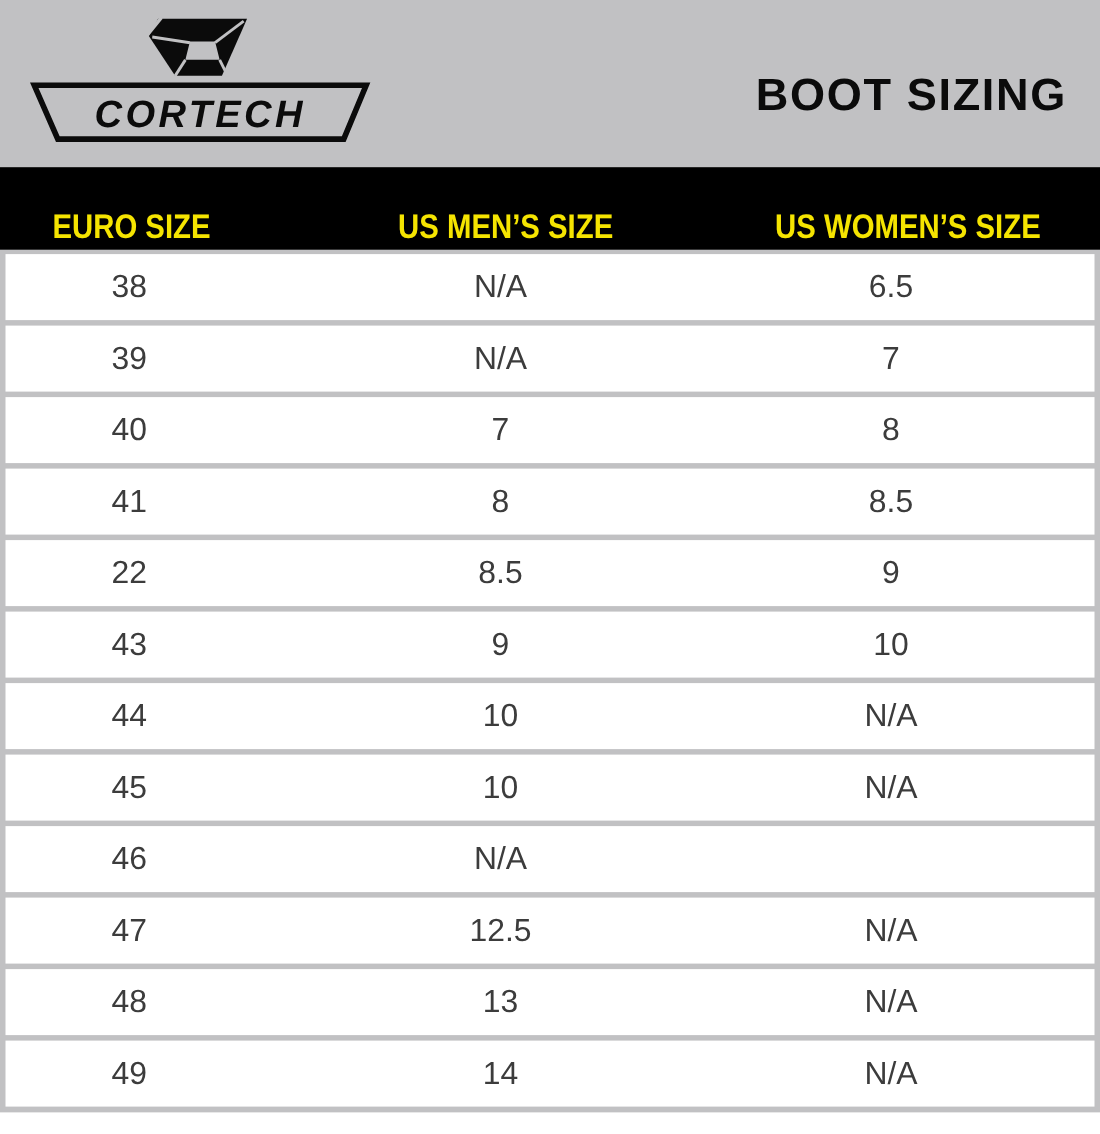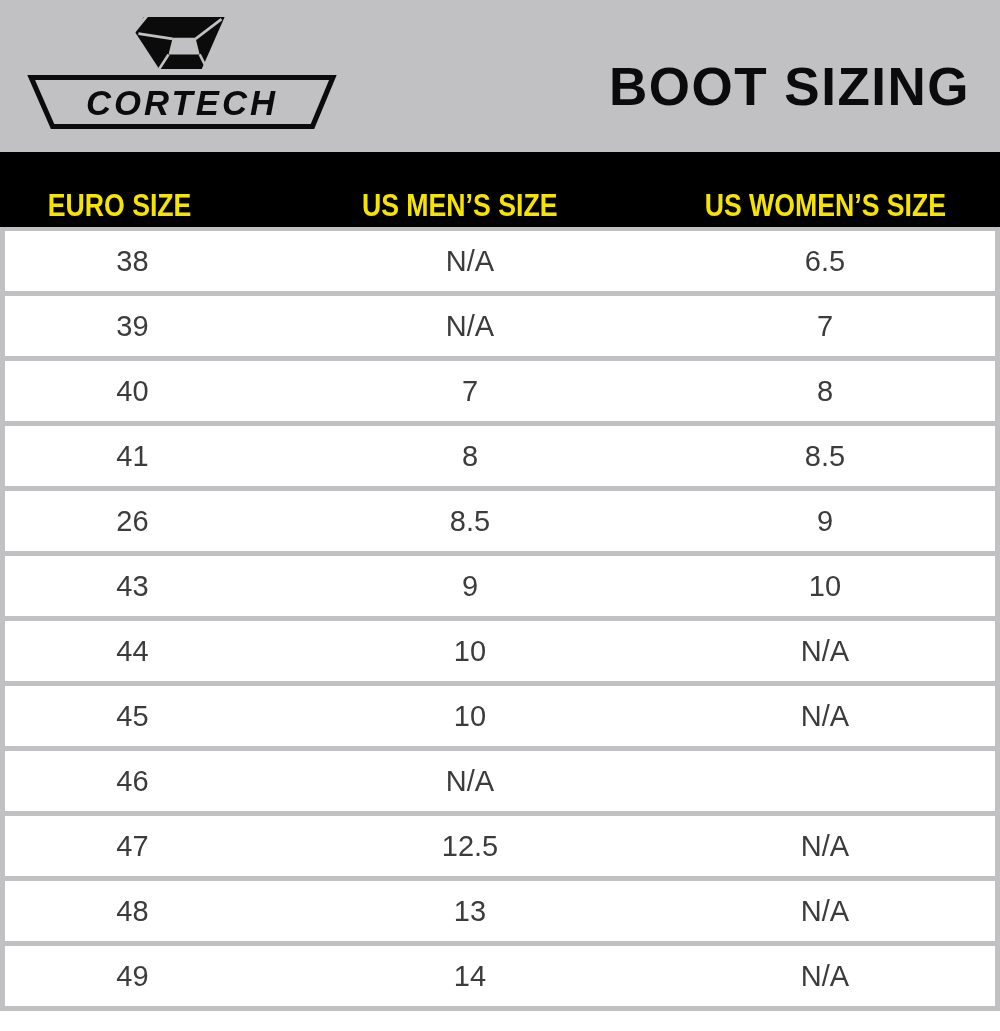--- a/index.html
+++ b/index.html
@@ -38,21 +38,21 @@
     height: 58px;
     margin-top: 4px;
   }
   .page-title {
     position: absolute;
     right: 30px;
     top: 0;
     height: 172px;
     display: flex;
     align-items: center;
-    font-size: 53px;
+    font-size: 41px;
     font-weight: 700;
     letter-spacing: 1.5px;
     color: #0b0b0b;
   }
 
   
   .band {
     width: 100%;
     height: 75px;
     background: #000000;
@@ -82,21 +82,20 @@
     display: flex;
     flex-direction: column;
     gap: 5px;
   }
   .row {
     height: 60px;
     background: #ffffff;
     display: grid;
     grid-template-columns: 225px 450px 260px 1fr;
     align-items: center;
-    padding-left: 15px;
   }
   .cell {
     text-align: center;
     font-size: 29px;
     font-weight: 400;
     color: #3c3c3c;
   }
   .footer-strip {
     width: 100%;
     height: 20px;
@@ -157,21 +156,21 @@
       <div class="cell">8</div>
       <div></div>
     </div>
     <div class="row">
       <div class="cell">41</div>
       <div class="cell">8</div>
       <div class="cell">8.5</div>
       <div></div>
     </div>
     <div class="row">
-      <div class="cell">26</div>
+      <div class="cell">22</div>
       <div class="cell">8.5</div>
       <div class="cell">9</div>
       <div></div>
     </div>
     <div class="row">
       <div class="cell">43</div>
       <div class="cell">9</div>
       <div class="cell">10</div>
       <div></div>
     </div>

